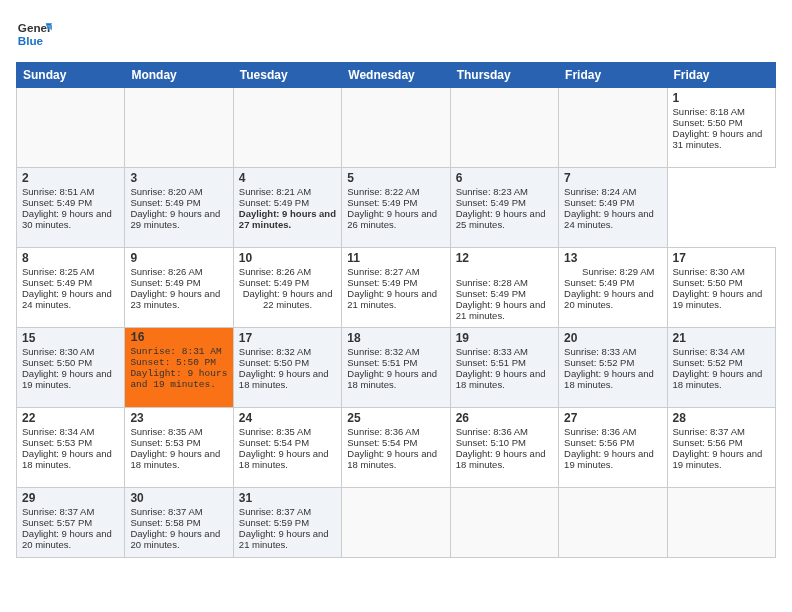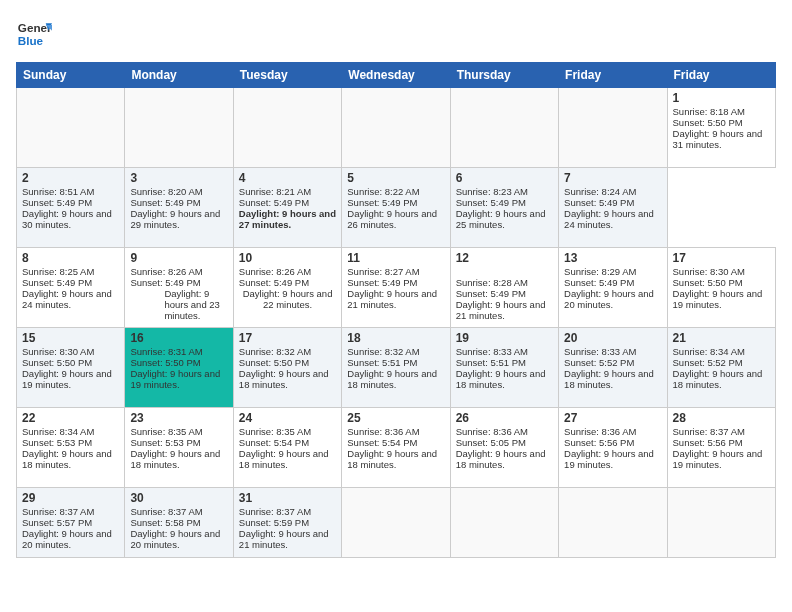--- a/index.html
+++ b/index.html
@@ -170,21 +170,21 @@
           <td>
             <span class="day-num">8</span>
             <span style="display: block;">Sunrise: 8:25 AM</span>
             <span style="display: block;">Sunset: 5:49 PM</span>
             <span style="display: block;">Daylight: 9 hours and 24 minutes.</span>
           </td>
           <td>
             <span class="day-num">9</span>
             <span style="display: block;">Sunrise: 8:26 AM</span>
             <span style="display: block;">Sunset: 5:49 PM</span>
-            <span style="display: block; margin-left: 34px;">Daylight: 9 hours and 23 minutes.</span>
+            <span style="display: block;">Daylight: 9 hours and 23 minutes.</span>
           </td>
           <td>
             <span class="day-num">10</span>
             <span style="display: block;">Sunrise: 8:26 AM</span>
             <span style="display: block;">Sunset: 5:49 PM</span>
             <span style="display: block; text-align: center;">Daylight: 9 hours and 22 minutes.</span>
           </td>
           <td>
             <span class="day-num">11</span>
             <span style="display: block;">Sunrise: 8:27 AM</span>
@@ -192,39 +192,39 @@
             <span style="display: block;">Daylight: 9 hours and 21 minutes.</span>
           </td>
           <td>
             <span class="day-num">12</span>
             <span style="display: block; margin-top: 12px;">Sunrise: 8:28 AM</span>
             <span style="display: block;">Sunset: 5:49 PM</span>
             <span style="display: block;">Daylight: 9 hours and 21 minutes.</span>
           </td>
           <td>
             <span class="day-num">13</span>
-            <span style="display: block;">Sunrise: 8:29 AM</span>
+            <span style="display: block; margin-left: 18px;">Sunrise: 8:29 AM</span>
             <span style="display: block;">Sunset: 5:49 PM</span>
             <span style="display: block;">Daylight: 9 hours and 20 minutes.</span>
           </td>
           <td>
             <span class="day-num">17</span>
             <span style="display: block;">Sunrise: 8:30 AM</span>
             <span style="display: block;">Sunset: 5:50 PM</span>
             <span style="display: block;">Daylight: 9 hours and 19 minutes.</span>
           </td>
         </tr>
         <tr>
           <td style="background: rgb(240, 244, 248);">
             <span class="day-num">15</span>
             <span style="display: block;">Sunrise: 8:30 AM</span>
             <span style="display: block;">Sunset: 5:50 PM</span>
             <span style="display: block;">Daylight: 9 hours and 19 minutes.</span>
           </td>
-          <td style="background: #14b8a6;">
+          <td style="background: #f97316; font-family: Liberation Mono, monospace;">
             <span class="day-num">16</span>
             <span style="display: block;">Sunrise: 8:31 AM</span>
             <span style="display: block;">Sunset: 5:50 PM</span>
             <span style="display: block;">Daylight: 9 hours and 19 minutes.</span>
           </td>
           <td style="background: rgb(240, 244, 248);">
             <span class="day-num">17</span>
             <span style="display: block;">Sunrise: 8:32 AM</span>
             <span style="display: block;">Sunset: 5:50 PM</span>
             <span style="display: block;">Daylight: 9 hours and 18 minutes.</span>
@@ -275,21 +275,21 @@
           </td>
           <td>
             <span class="day-num">25</span>
             <span style="display: block;">Sunrise: 8:36 AM</span>
             <span style="display: block;">Sunset: 5:54 PM</span>
             <span style="display: block;">Daylight: 9 hours and 18 minutes.</span>
           </td>
           <td>
             <span class="day-num">26</span>
             <span style="display: block;">Sunrise: 8:36 AM</span>
-            <span style="display: block;">Sunset: 5:05 PM</span>
+            <span style="display: block;">Sunset: 5:10 PM</span>
             <span style="display: block;">Daylight: 9 hours and 18 minutes.</span>
           </td>
           <td>
             <span class="day-num">27</span>
             <span style="display: block;">Sunrise: 8:36 AM</span>
             <span style="display: block;">Sunset: 5:56 PM</span>
             <span style="display: block;">Daylight: 9 hours and 19 minutes.</span>
           </td>
           <td>
             <span class="day-num">28</span>

